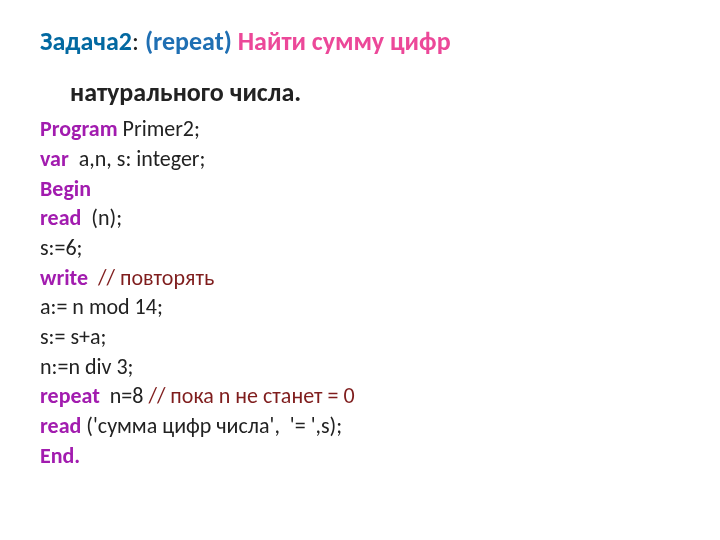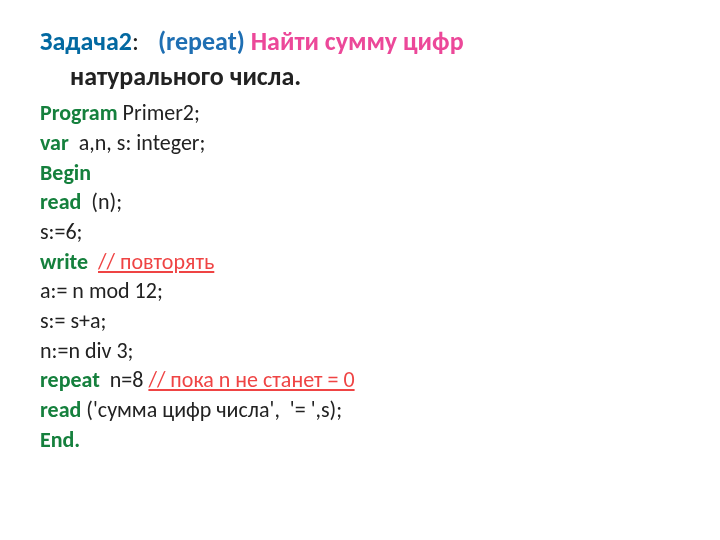--- a/index.html
+++ b/index.html
@@ -18,54 +18,53 @@
     font-size: 26px;
     margin-bottom: 4px;
   }
   .title .task {
     color: #0369a1;
     font-weight: bold;
   }
   .title .rep {
     color: #1f6fb3;
     font-weight: bold;
-    margin-left: 13px;
   }
   .title .rest {
     font-weight: bold;
     color: #ec4899;
   }
   .title .cont {
     display: block;
     font-weight: bold;
     color: #222;
     padding-left: 30px;
+    margin-top: 16px;
   }
   .code-line { white-space: pre; }
   .kw {
-    color: #15803d;
+    color: #a21caf;
     font-weight: bold;
   }
   .comment {
-    color: #ef4444;
-    text-decoration: underline;
+    color: #7f1d1d;
   }
 </style>
 </head>
 <body>
 
 <div class="title">
   <span class="task">Задача2</span><span>: </span><span class="rep">(repeat)</span><span> </span><span class="rest">Найти сумму цифр</span>
   <span class="cont">натурального числа.</span>
 </div>
 
 <div class="code-line"><span class="kw">Program</span><span> Primer2;</span></div>
 <div class="code-line"><span class="kw">var</span><span>  a,n, s: integer;</span></div>
 <div class="code-line"><span class="kw">Begin</span></div>
 <div class="code-line"><span class="kw">read</span><span>  (n);</span></div>
 <div class="code-line"><span>s:=6;</span></div>
 <div class="code-line"><span class="kw">write</span><span>  </span><span class="comment">// повторять</span></div>
-<div class="code-line"><span>a:= n mod 12;</span></div>
+<div class="code-line"><span>a:= n mod 14;</span></div>
 <div class="code-line"><span>s:= s+a;</span></div>
 <div class="code-line"><span>n:=n div 3;</span></div>
 <div class="code-line"><span class="kw">repeat</span><span>  n=8 </span><span class="comment">// пока n не станет = 0</span></div>
 <div class="code-line"><span class="kw">read</span><span> ('сумма цифр числа',  '= ',s);</span></div>
 <div class="code-line"><span class="kw">End.</span><span></span></div>
 
 </body></html>

